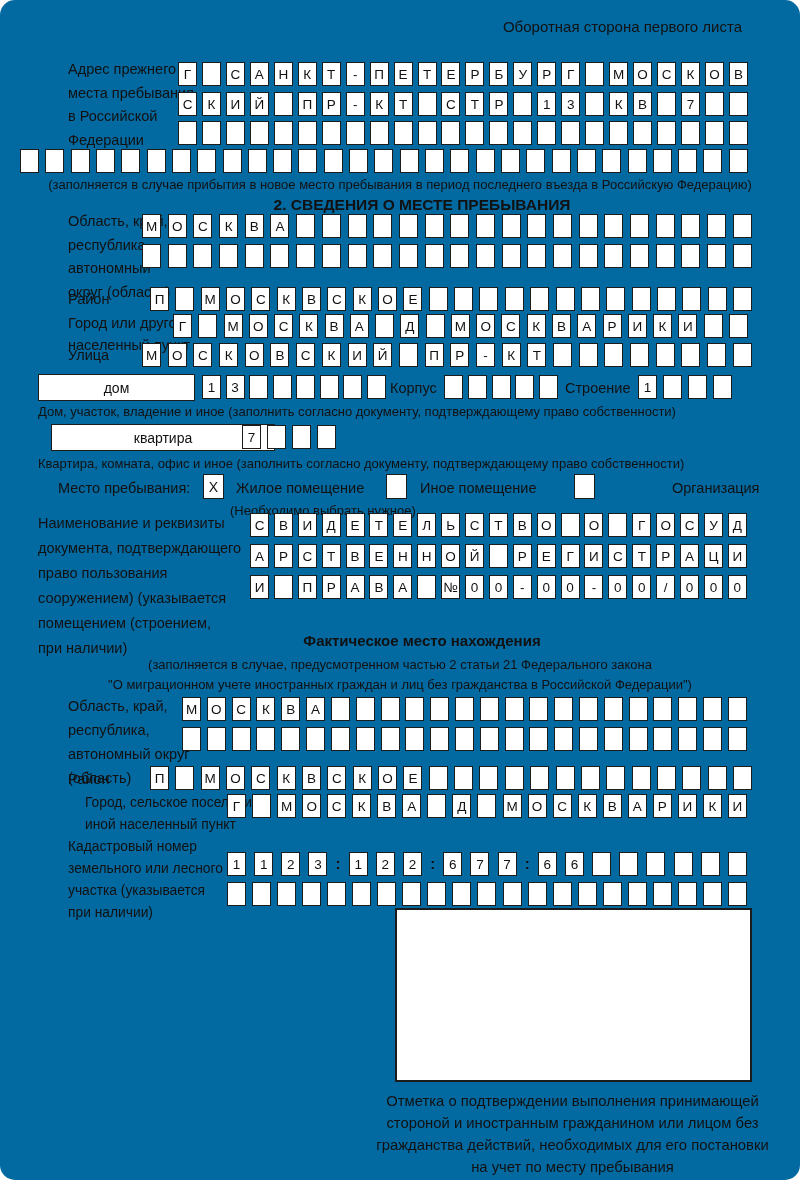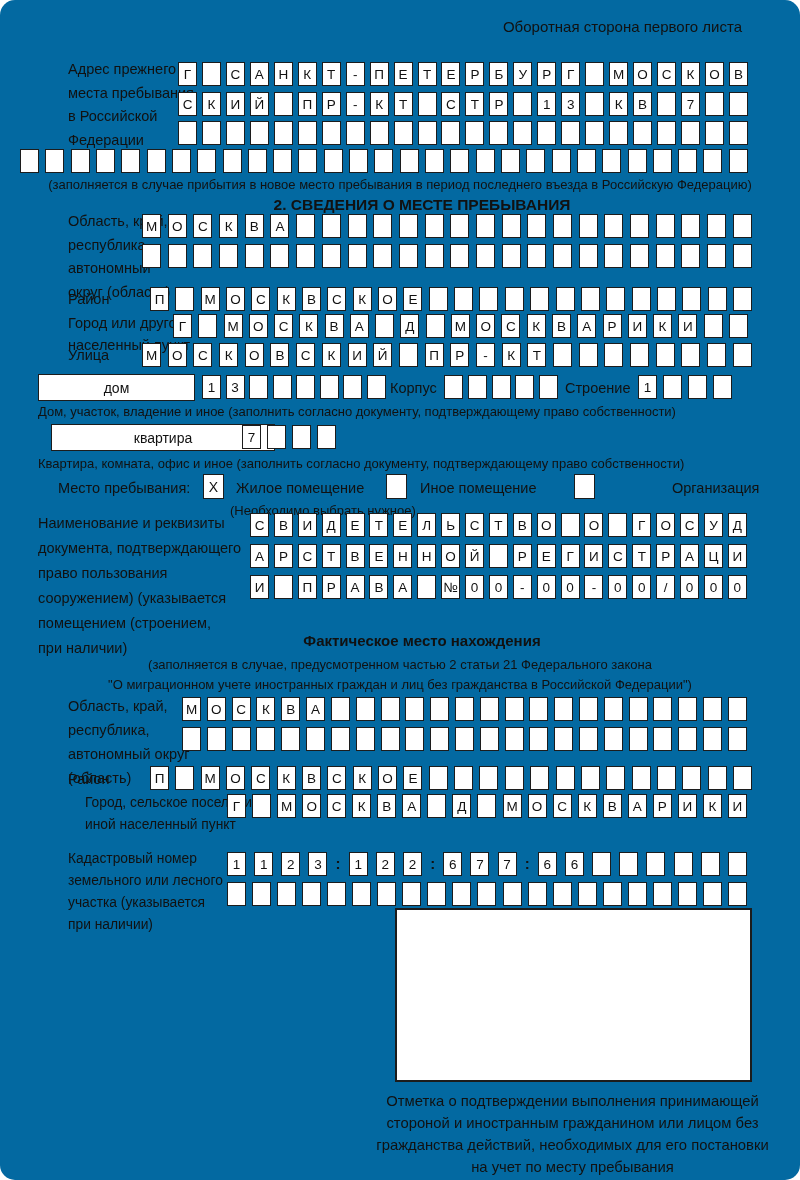--- a/index.html
+++ b/index.html
@@ -534,21 +534,21 @@
       <div class="cbox">С</div>
       <div class="cbox">К</div>
       <div class="cbox">В</div>
       <div class="cbox">А</div>
       <div class="cbox">Р</div>
       <div class="cbox">И</div>
       <div class="cbox">К</div>
       <div class="cbox">И</div>
     </div>
 
-  <div class="abs" style="left:68px;top:836px;font-size:13.8px;line-height:22px;white-space:nowrap;margin-top:12px;">
+  <div class="abs" style="left:68px;top:836px;font-size:13.8px;line-height:22px;white-space:nowrap;">
     <div>Кадастровый номер</div>
     <div>земельного или лесного</div>
     <div>участка (указывается</div>
     <div>при наличии)</div>
   </div>
   <div class="boxrow" style="left:227px;top:852px;width:520px;">
       <div class="cbox">1</div>
       <div class="cbox">1</div>
       <div class="cbox">2</div>
       <div class="cbox">3</div>

